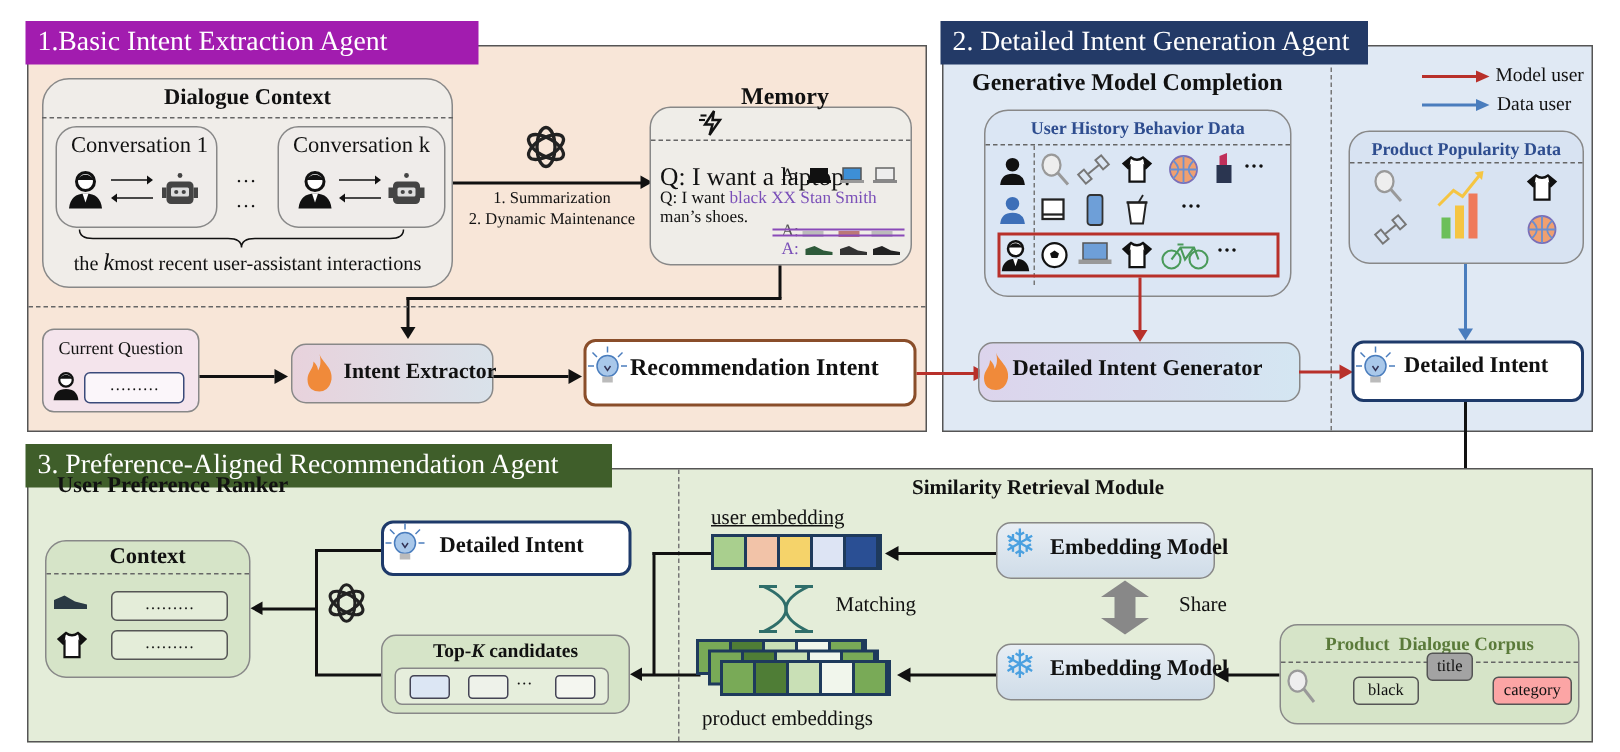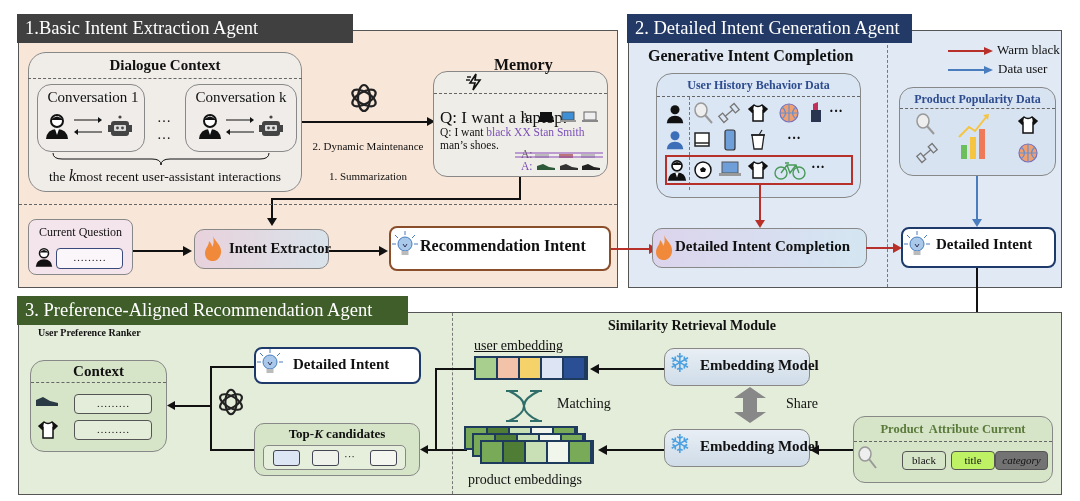--- a/index.html
+++ b/index.html
@@ -3,21 +3,21 @@
 <meta charset="utf-8">
 <style>
   html,body{margin:0;padding:0;background:#fff;}
   body{width:1080px;height:501px;position:relative;overflow:hidden;font-family:"Liberation Serif","DejaVu Serif",serif;color:#111;}
   .abs{position:absolute;}
   .panel{position:absolute;border:1.5px solid #555;box-sizing:border-box;}
   .p1{left:18px;top:30px;width:600px;height:258px;background:#f8e6d8;}
   .p2{left:628px;top:30px;width:434px;height:258px;background:#e0e9f4;}
   .p3{left:18px;top:312px;width:1044px;height:183px;background:#e4edd9;}
   .ptitle{position:absolute;color:#fff;font-size:18.5px;padding:2px 8px;box-sizing:border-box;height:29px;line-height:25px;white-space:nowrap;}
-  .t1{left:17px;top:14px;width:336px;background:#404040;}
+  .t1{left:17px;top:14px;width:302px;background:#a21caf;}
   .t2{left:627px;top:14px;width:285px;background:#233a67;}
   .t3{left:17px;top:296px;width:391px;background:#3f5e2a;}
   .rbox{position:absolute;border:1.2px solid #888;border-radius:14px;box-sizing:border-box;}
   .bold{font-weight:bold;}
   .dash-h{position:absolute;border-top:1.2px dashed #666;height:0;}
   .dash-v{position:absolute;border-left:1.2px dashed #777;width:0;}
   .line{position:absolute;background:#111;}
   .redl{position:absolute;background:#b8302a;}
   .bluel{position:absolute;background:#4a7dbd;}
   .lbl{position:absolute;white-space:nowrap;}
@@ -101,21 +101,21 @@
     <g fill="none" stroke="#222" stroke-width="2.2">
       <ellipse cx="16" cy="16" rx="6" ry="13"></ellipse>
       <ellipse cx="16" cy="16" rx="6" ry="13" transform="rotate(60 16 16)"></ellipse>
       <ellipse cx="16" cy="16" rx="6" ry="13" transform="rotate(120 16 16)"></ellipse>
     </g>
   </svg>
 <div class="line" style="left:302px;top:121px;width:127px;height:1.5px;"></div>
 <svg class="abs" style="left:427px;top:117px" width="8" height="9">
     <path d="M0 0 L8 4.5 L0 9Z" fill="#111"></path>
   </svg>
-<div class="lbl" style="left:306px;width:124px;text-align:center;top:126px;font-size:11px;margin-top:44px;">1. Summarization</div>
+<div class="lbl" style="left:306px;width:124px;text-align:center;top:126px;font-size:11px;">1. Summarization</div>
 <div class="lbl" style="left:306px;width:124px;text-align:center;top:140px;font-size:11px;">2. Dynamic Maintenance</div>
 
 <div class="rbox" style="left:433px;top:71px;width:175px;height:106px;background:#efede8;border-radius:14px;"></div>
 <svg class="abs" style="left:466px;top:73px" width="18" height="18" viewBox="0 0 18 18">
     <path d="M10 1 L4 10 L9 10 L7 17 L14 7 L9 7 Z" fill="none" stroke="#111" stroke-width="1.6"></path>
     <line x1="1" y1="4" x2="5" y2="4" stroke="#111" stroke-width="1.4"></line>
     <line x1="0" y1="7" x2="4" y2="7" stroke="#111" stroke-width="1.4"></line>
   </svg>
 <div class="lbl bold" style="left:494px;top:56px;font-size:16px;">Memory</div>
 <div class="dash-h" style="left:434px;top:93px;width:173px;"></div>
@@ -202,27 +202,27 @@
     <circle cx="13" cy="13" r="7" fill="#a9c8ea" stroke="#4a7dbd"></circle>
     <rect x="9.5" y="20" width="7" height="4" fill="#bbb"></rect>
     <path d="M11 13 L13 16 L15 13" stroke="#335" fill="none"></path>
   </svg>
 <div class="lbl bold" style="left:420px;top:237px;font-size:16px;">Recommendation Intent</div>
 
 <div class="panel p2"></div>
 <div class="ptitle t2">2. Detailed Intent Generation Agent</div>
 <div class="dash-v" style="left:887px;top:45px;height:242px;"></div>
 
-<div class="lbl bold" style="left:648px;top:47px;font-size:16px;">Generative Intent Completion</div>
+<div class="lbl bold" style="left:648px;top:47px;font-size:16px;">Generative Model Completion</div>
 
 <div class="redl" style="left:948px;top:50px;width:38px;height:2px;"></div>
 <svg class="abs" style="left:984px;top:47px" width="9" height="8">
     <path d="M0 0 L9 4 L0 8Z" fill="#b8302a"></path>
   </svg>
-<div class="lbl" style="left:997px;top:42px;font-size:13px;">Warm black</div>
+<div class="lbl" style="left:997px;top:42px;font-size:13px;">Model user</div>
 <div class="bluel" style="left:948px;top:69px;width:38px;height:2px;"></div>
 <svg class="abs" style="left:984px;top:66px" width="9" height="8">
     <path d="M0 0 L9 4 L0 8Z" fill="#4a7dbd"></path>
   </svg>
 <div class="lbl" style="left:998px;top:61px;font-size:13px;">Data user</div>
 
 <div class="rbox" style="left:656px;top:73px;width:205px;height:125px;background:#dbe6f4;border-radius:16px;"></div>
 <div class="lbl bold" style="left:656px;width:205px;text-align:center;top:78px;font-size:12px;color:#2e4d8f;">User History Behavior Data</div>
 <div class="dash-h" style="left:657px;top:96px;width:203px;"></div>
 <div class="dash-v" style="left:689px;top:97px;height:93px;"></div>
@@ -347,21 +347,21 @@
 
 <div class="redl" style="left:611px;top:248px;width:39px;height:2px;"></div>
 <svg class="abs" style="left:649px;top:244px" width="9" height="10">
     <path d="M0 0 L9 5 L0 10Z" fill="#b8302a"></path>
   </svg>
 
 <div class="rbox" style="left:652px;top:228px;width:215px;height:40px;background:linear-gradient(90deg,#dcd4ec,#d4e6f2);border-radius:10px;"></div>
 <svg class="abs" style="left:654px;top:234px" width="20" height="27" viewBox="0 0 20 27">
     <path d="M10 1 C12 7 19 10 18 18 C17 24 13 26 10 26 C6 26 2 24 2 18 C2 13 6 11 6 6 C8 8 9 10 9 12 C11 9 11 5 10 1Z" fill="#f08a3a"></path>
   </svg>
-<div class="lbl bold" style="left:675px;top:238px;font-size:15px;">Detailed Intent Completion</div>
+<div class="lbl bold" style="left:675px;top:238px;font-size:15px;">Detailed Intent Generator</div>
 
 <div class="redl" style="left:866px;top:247px;width:28px;height:2px;"></div>
 <svg class="abs" style="left:893px;top:243px" width="9" height="10">
     <path d="M0 0 L9 5 L0 10Z" fill="#b8302a"></path>
   </svg>
 
 <div class="rbox" style="left:901px;top:227px;width:155px;height:41px;background:#fff;border:2px solid #1e3a6a;border-radius:8px;"></div>
 <svg class="abs" style="left:904px;top:231px" width="26" height="30" viewBox="0 0 26 30">
     <g stroke="#4a7dbd" stroke-width="1">
       <line x1="13" y1="0" x2="13" y2="4"></line>
@@ -379,21 +379,21 @@
 <div class="line" style="left:976px;top:268px;width:2px;height:97px;"></div>
 <div class="line" style="left:848px;top:363px;width:130px;height:2px;"></div>
 <svg class="abs" style="left:840px;top:359px" width="9" height="10">
     <path d="M9 0 L0 5 L9 10Z" fill="#111"></path>
   </svg>
 
 <div class="panel p3"></div>
 <div class="ptitle t3">3. Preference-Aligned Recommendation Agent</div>
 <div class="dash-v" style="left:452px;top:313px;height:181px;"></div>
 
-<div class="lbl bold" style="left:38px;top:327px;font-size:10px;text-align:center;">User Preference Ranker</div>
+<div class="lbl bold" style="left:38px;top:316px;font-size:15px;text-align:center;">User Preference Ranker</div>
 
 <div class="rbox" style="left:30px;top:360px;width:137px;height:92px;background:#d6e4c8;border-radius:14px;"></div>
 <div class="lbl bold" style="left:30px;width:137px;text-align:center;top:363px;font-size:15px;">Context</div>
 <div class="dash-h" style="left:31px;top:382px;width:135px;"></div>
 <svg class="abs" style="left:36px;top:396px" width="22" height="12">
     <path d="M0 10 L0 4 L7 1 L14 5 L22 7 L22 10Z" fill="#2a3a44"></path>
   </svg>
 <div class="chip" style="left:74px;top:394px;width:78px;height:20px;background:#e4edd9;">………</div>
 <svg class="abs" style="left:38px;top:421px" width="20" height="18">
     <path d="M6 1 L1 5 L4 8 L5 7 L5 17 L15 17 L15 7 L16 8 L19 5 L14 1 Q10 4 6 1Z" fill="#fff" stroke="#111" stroke-width="1.5"></path>
@@ -517,21 +517,21 @@
 <div class="rbox" style="left:664px;top:429px;width:146px;height:38px;background:linear-gradient(180deg,#e8eef4,#cfdce8);border-radius:10px;"></div>
 <div class="lbl" style="left:669px;top:429px;font-size:26px;color:#4aa0e0;font-family:'DejaVu Sans',sans-serif;">❄</div>
 <div class="lbl bold" style="left:700px;top:438px;font-size:15px;">Embedding Model</div>
 
 <div class="line" style="left:818px;top:449px;width:35px;height:2px;"></div>
 <svg class="abs" style="left:810px;top:445px" width="9" height="10">
     <path d="M9 0 L0 5 L9 10Z" fill="#111"></path>
   </svg>
 
 <div class="rbox" style="left:853px;top:416px;width:200px;height:67px;background:#d6e4c8;border-radius:12px;"></div>
-<div class="lbl bold" style="left:853px;width:200px;text-align:center;top:422px;font-size:12.5px;color:#5a7a3a;white-space:pre;">Product  Attribute Current</div>
+<div class="lbl bold" style="left:853px;width:200px;text-align:center;top:422px;font-size:12.5px;color:#5a7a3a;white-space:pre;">Product  Dialogue Corpus</div>
 <div class="dash-h" style="left:854px;top:441px;width:198px;"></div>
 <svg class="abs" style="left:857px;top:446px" width="20" height="24">
     <ellipse cx="8" cy="8" rx="6" ry="7" fill="#eee" stroke="#999" stroke-width="1.5"></ellipse>
     <line x1="12" y1="13" x2="19" y2="22" stroke="#999" stroke-width="2"></line>
   </svg>
 <div class="chip" style="left:902px;top:451px;width:44px;background:#d6e4c8;">black</div>
-<div class="chip" style="left:951px;top:451px;width:44px;background:#bef264;">title</div>
-<div class="chip" style="left:995px;top:451px;width:53px;background:#737373;font-style:italic;">category</div>
+<div class="chip" style="left:951px;top:435px;width:31px;background:#a3a3a3;">title</div>
+<div class="chip" style="left:995px;top:451px;width:53px;background:#fca5a5;">category</div>
 
 </body></html>

